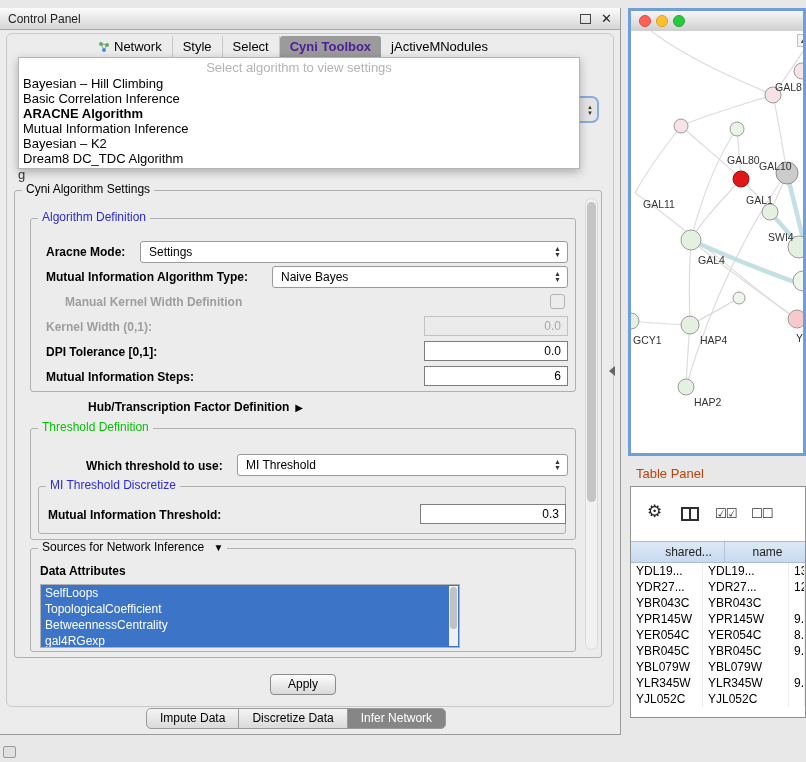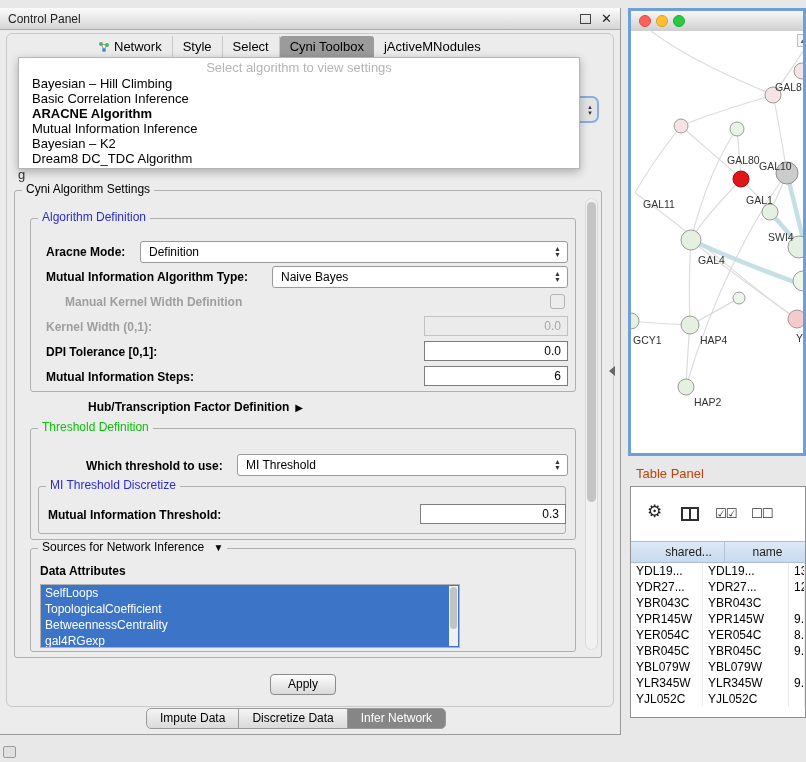--- a/index.html
+++ b/index.html
@@ -14,26 +14,26 @@
   .cp-title{font-size:12px;color:#222;}
   .cp-btns{margin-left:auto;display:flex;align-items:center;gap:10px;}
   .float-btn{width:9px;height:8px;border:1.5px solid #444;display:inline-block;}
   .close-btn{font-size:13px;font-weight:bold;color:#222;line-height:12px;}
   .cp-inner-border{position:absolute;left:6px;top:33px;width:606px;height:672px;
                    border:1px solid #c9c9c9;border-radius:6px;}
   
   .top-tabs{position:absolute;left:88px;top:36px;height:21px;display:flex;align-items:center;z-index:2;}
   .tab{padding:0 10px;line-height:21px;font-size:13px;border-right:1px solid #c9c9c9;display:flex;align-items:center;gap:4px;}
   .tab:last-child{border-right:none;}
-  .tab.active{background:#9b9b9b;color:#000000;border-radius:3px 3px 0 0;border-right:none;}
+  .tab.active{background:#9b9b9b;color:#4c1d95;border-radius:3px 3px 0 0;border-right:none;font-weight:bold;}
   
   .dropdown{position:absolute;left:18px;top:57px;width:562px;height:112px;background:#fff;
             border:1px solid #b5b5b5;box-shadow:0 3px 9px rgba(0,0,0,.28);z-index:5;padding-top:2px;box-sizing:border-box;}
   .dd-prompt{text-align:center;color:#b4b4b4;font-size:13px;height:16px;line-height:16px;}
-  .dd-item{height:15px;line-height:15px;padding-left:13px;font-size:13px;}
+  .dd-item{height:15px;line-height:15px;padding-left:4px;font-size:13px;}
   .dd-item.selected{font-weight:bold;}
   .combo-fragment{position:absolute;left:560px;top:96px;width:39px;height:27px;z-index:4;
                   border:2px solid #86aede;border-radius:7px;background:#e3e3e3;box-sizing:border-box;
                   display:flex;align-items:center;justify-content:flex-end;padding-right:4px;}
   .mini-arrows{display:flex;flex-direction:column;font-size:6px;line-height:6px;color:#333;}
   .frag-g{position:absolute;left:18px;top:167px;font-size:13px;color:#333;z-index:1;}
   
   .group{position:absolute;border:1px solid #b0b0b0;border-radius:3px;box-sizing:border-box;}
   .legend{position:absolute;background:#ececec;padding:0 4px;font-size:12px;white-space:nowrap;z-index:2;}
   .legend.blue{color:#2a2ad4;}
@@ -165,21 +165,21 @@
   <div class="legend" style="left:22px;top:182px;">Cyni Algorithm Settings</div>
   <div class="main-sb">
       <div class="thumb"></div>
     </div>
 
   <div class="group" style="left:30px;top:218px;width:546px;height:174px;"></div>
   <div class="legend blue" style="left:38px;top:210px;">Algorithm Definition</div>
 
   <div class="lbl" style="left:46px;top:245px;">Aracne Mode:</div>
   <div class="combo" style="left:140px;top:241px;width:428px;">
-    <span>Definition</span>
+    <span>Settings</span>
     <span class="arr">
         <span>▲</span>
         <span>▼</span>
       </span>
   </div>
 
   <div class="lbl" style="left:46px;top:270px;">Mutual Information Algorithm Type:</div>
   <div class="combo" style="left:272px;top:266px;width:296px;">
     <span>Naive Bayes</span>
     <span class="arr">

